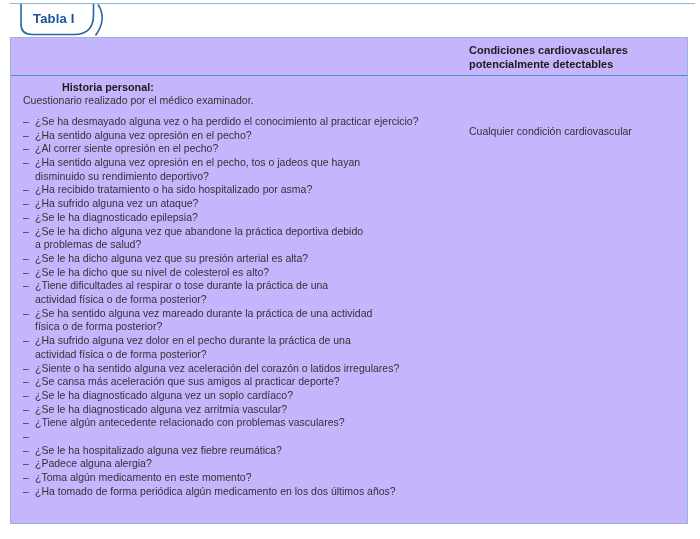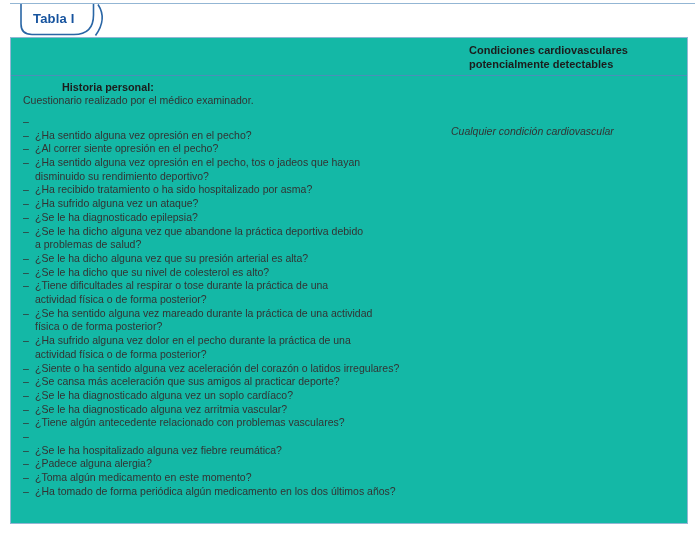--- a/index.html
+++ b/index.html
@@ -30,21 +30,21 @@
     font-size: 13px;
     font-weight: bold;
     color: var(--tab-text, #16539e);
     letter-spacing: 0.2px;
   }
   .table-box {
     position: absolute;
     left: 10px; top: 37px;
     width: 678px; height: 487px;
     border: 1.5px solid var(--rule-light, #9cbcd8);
-    background: #14b8a6;
+    background: #c4b5fd;
     box-sizing: border-box;
   }
   .table-header {
     position: relative;
     height: 36.5px;
     border-bottom: 1px solid var(--divider-teal, #4a8fb8);
   }
   .header-col2 {
     position: absolute;
     left: 458px; top: 6px;
@@ -69,24 +69,23 @@
   }
   .intro {
     line-height: 13.7px;
   }
   .qlist { margin-top: 7px; }
   .q-item { display: flex; line-height: 13.7px; }
   .q-marker { flex: none; width: 12px; }
   .q-text { white-space: pre-line; }
   .col2-cell {
     position: absolute;
-    left: 440px; top: 87px;
+    left: 458px; top: 87px;
     font-size: 10.5px;
     color: #333333;
-    font-style: italic;
   }
 </style>
 </head>
 <body>
 
 <div class="page">
 
   <div class="top-rule"></div>
 
   <div class="tab">
@@ -103,20 +102,21 @@
       <div class="header-col2">Condiciones cardiovasculares
 potencialmente detectables</div>
     </div>
 
     <div class="table-body">
       <div class="section-title">Historia personal:</div>
       <div class="intro">Cuestionario realizado por el médico examinador.</div>
       <div class="qlist">
           <div class="q-item">
             <span class="q-marker">–</span>
+            <span class="q-text">¿Se ha desmayado alguna vez o ha perdido el conocimiento al practicar ejercicio?</span>
           </div>
           <div class="q-item">
             <span class="q-marker">–</span>
             <span class="q-text">¿Ha sentido alguna vez opresión en el pecho?</span>
           </div>
           <div class="q-item">
             <span class="q-marker">–</span>
             <span class="q-text">¿Al correr siente opresión en el pecho?</span>
           </div>
           <div class="q-item">

